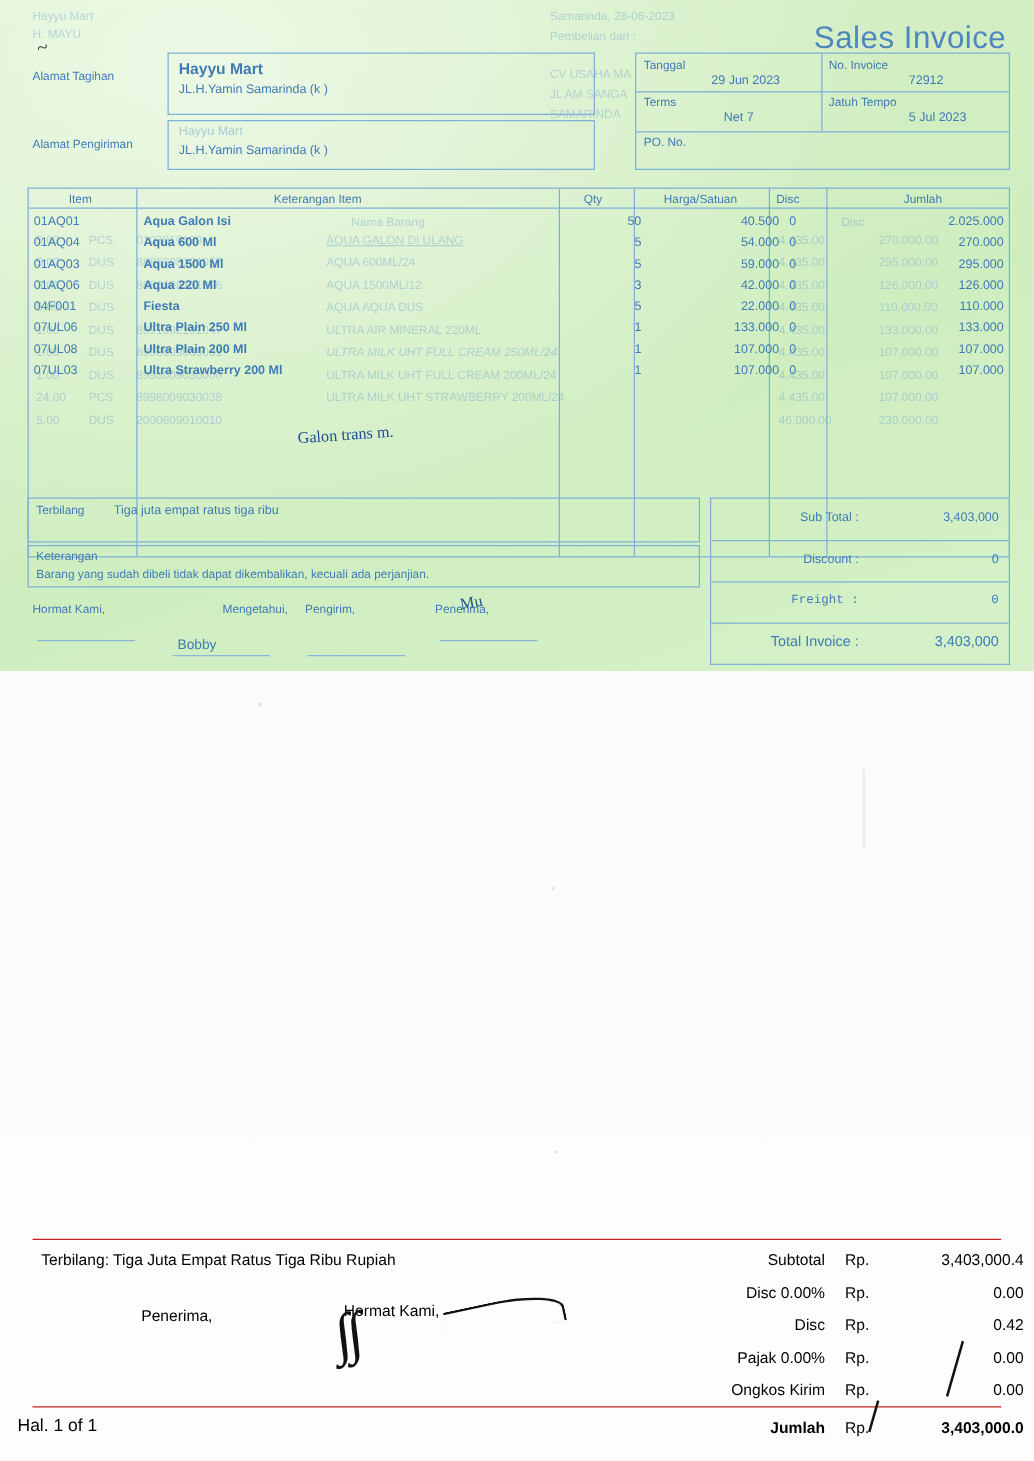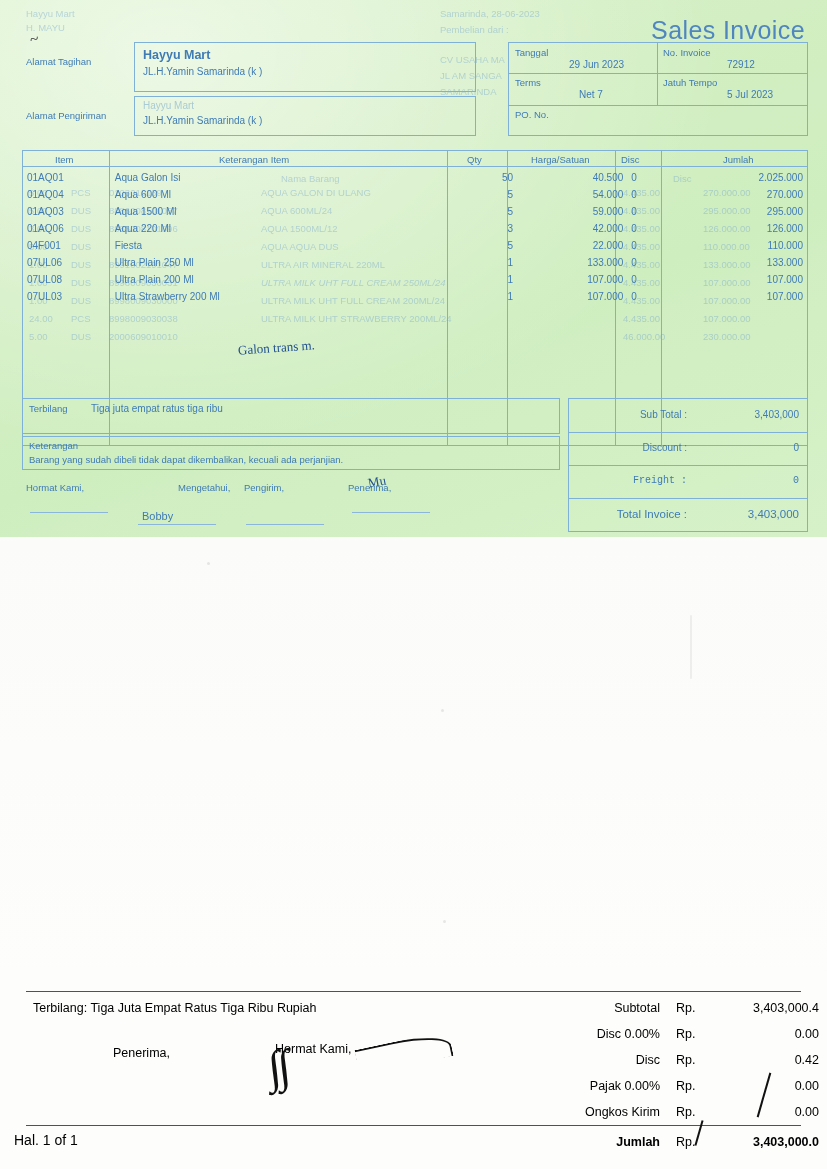--- a/index.html
+++ b/index.html
@@ -47,21 +47,21 @@
   .meta-box .c { position:absolute; top:0; height:100%; border-left:1px solid #7fb0d8; }
 
   
   .items { position:absolute; left:22px; top:150px; width:786px; height:296px; }
   .items .hdr { position:absolute; left:0; top:0; width:100%; height:16px; border-bottom:1px solid #7fb0d8;}
   .items .vline { position:absolute; top:0; bottom:0; border-left:1px solid #7fb0d8; }
   .items table { position:absolute; left:0; top:18px; width:100%; border-collapse:collapse; }
   .items td { font-size:10px; padding:1px 4px; height:17px; color:#3f7bb5; }
 
   .col-item { width:86px; }
-  .col-desc { width:338px; }
+  .col-desc { width:338px;font-weight:bold; }
   .col-qty  { width:60px; text-align:right; }
   .col-harga{ width:108px; text-align:right; }
   .col-disc { width:46px; text-align:left; }
   .col-jml  { width:130px; text-align:right; }
 
   
   .ghost { position:absolute; font-size:9.5px; color:rgba(110,160,205,.40); white-space:nowrap; }
 
   .terbilang-box { left:22px; top:398px; width:538px; height:36px; }
   .ket-box { left:22px; top:436px; width:538px; height:34px; }
@@ -179,21 +179,21 @@
     <div class="abs lbl" style="left:508px; top:3px;">Harga/Satuan</div>
     <div class="abs lbl" style="left:598px; top:3px;">Disc</div>
     <div class="abs lbl" style="left:700px; top:3px;">Jumlah</div>
 
     <div class="ghost" style="left:258px; top:22px;">Nama Barang</div>
     <div class="ghost" style="left:650px; top:22px;">Disc</div>
     <div id="ghost-rows">
         <div class="ghost" style="left: 6px; top: 36px;">5.00</div>
         <div class="ghost" style="left: 48px; top: 36px;">PCS</div>
         <div class="ghost" style="left: 86px; top: 36px;">0103010139</div>
-        <div class="ghost" style="left: 238px; top: 36px;">AQUA GALON DI ULANG</div>
+        <div class="ghost" style="left: 238px; top: 36px; text-decoration: underline;">AQUA GALON DI ULANG</div>
         <div class="ghost" style="left: 600px; top: 36px;">4.435.00</div>
         <div class="ghost" style="left: 680px; top: 36px;">270.000.00</div>
         <div class="ghost" style="left: 6px; top: 54px;">5.00</div>
         <div class="ghost" style="left: 48px; top: 54px;">DUS</div>
         <div class="ghost" style="left: 86px; top: 54px;">8886008101057</div>
         <div class="ghost" style="left: 238px; top: 54px;">AQUA 600ML/24</div>
         <div class="ghost" style="left: 600px; top: 54px;">4.435.00</div>
         <div class="ghost" style="left: 680px; top: 54px;">295.000.00</div>
         <div class="ghost" style="left: 6px; top: 72px;">3.00</div>
         <div class="ghost" style="left: 48px; top: 72px;">DUS</div>

